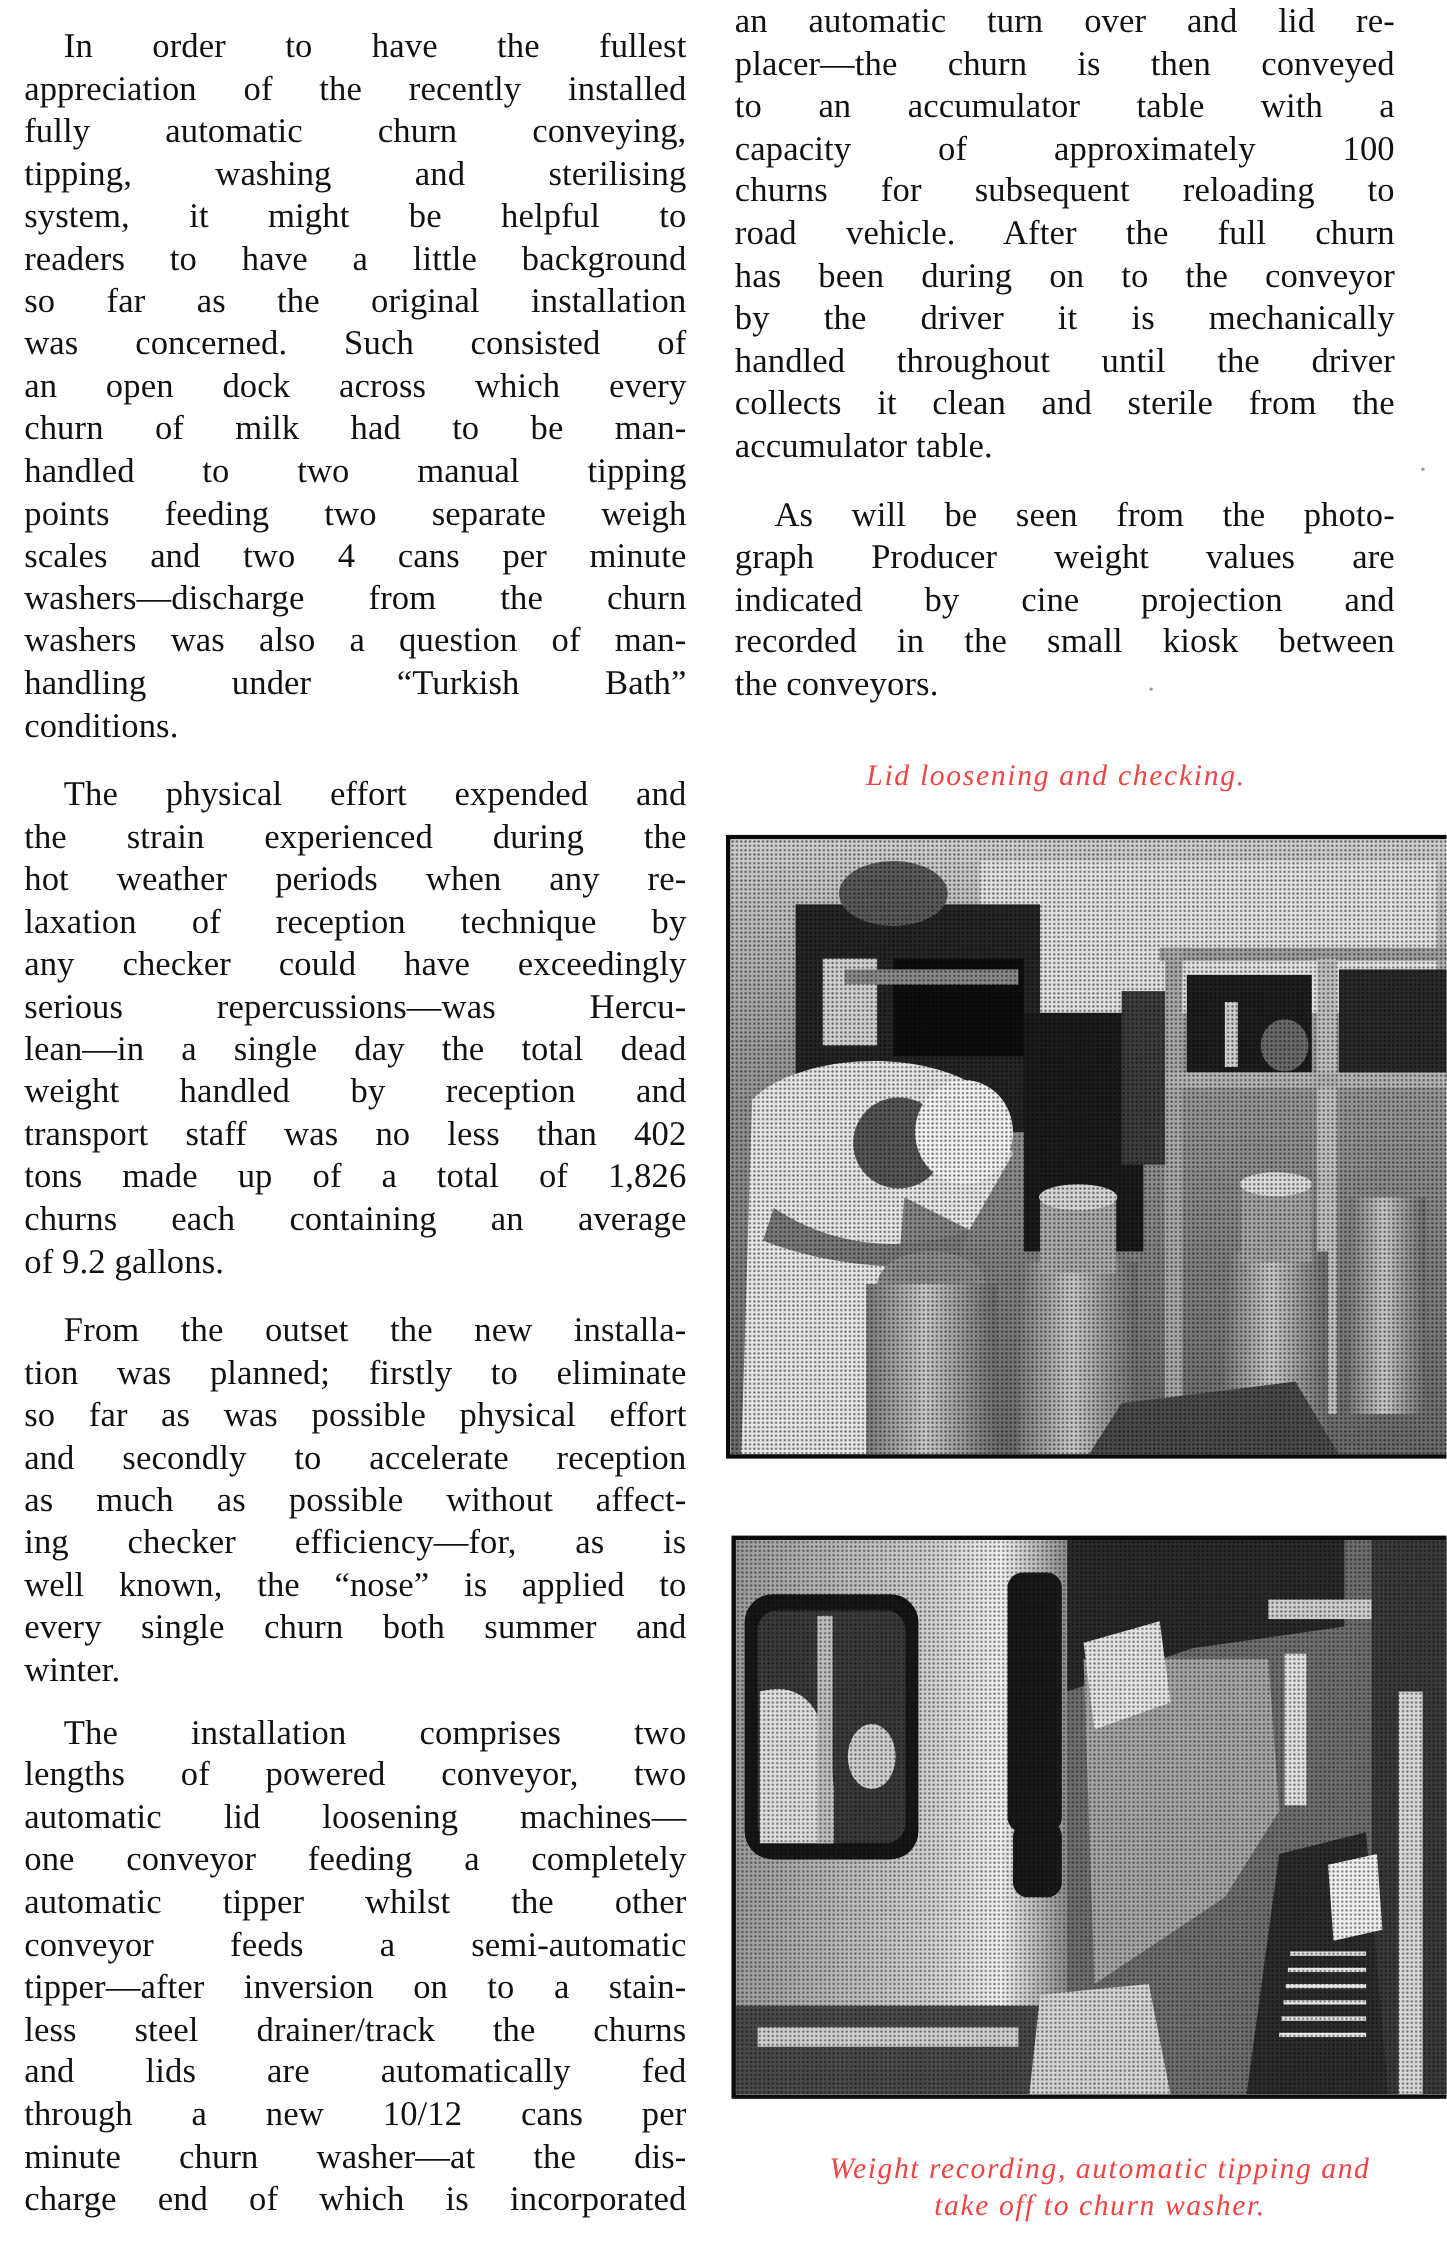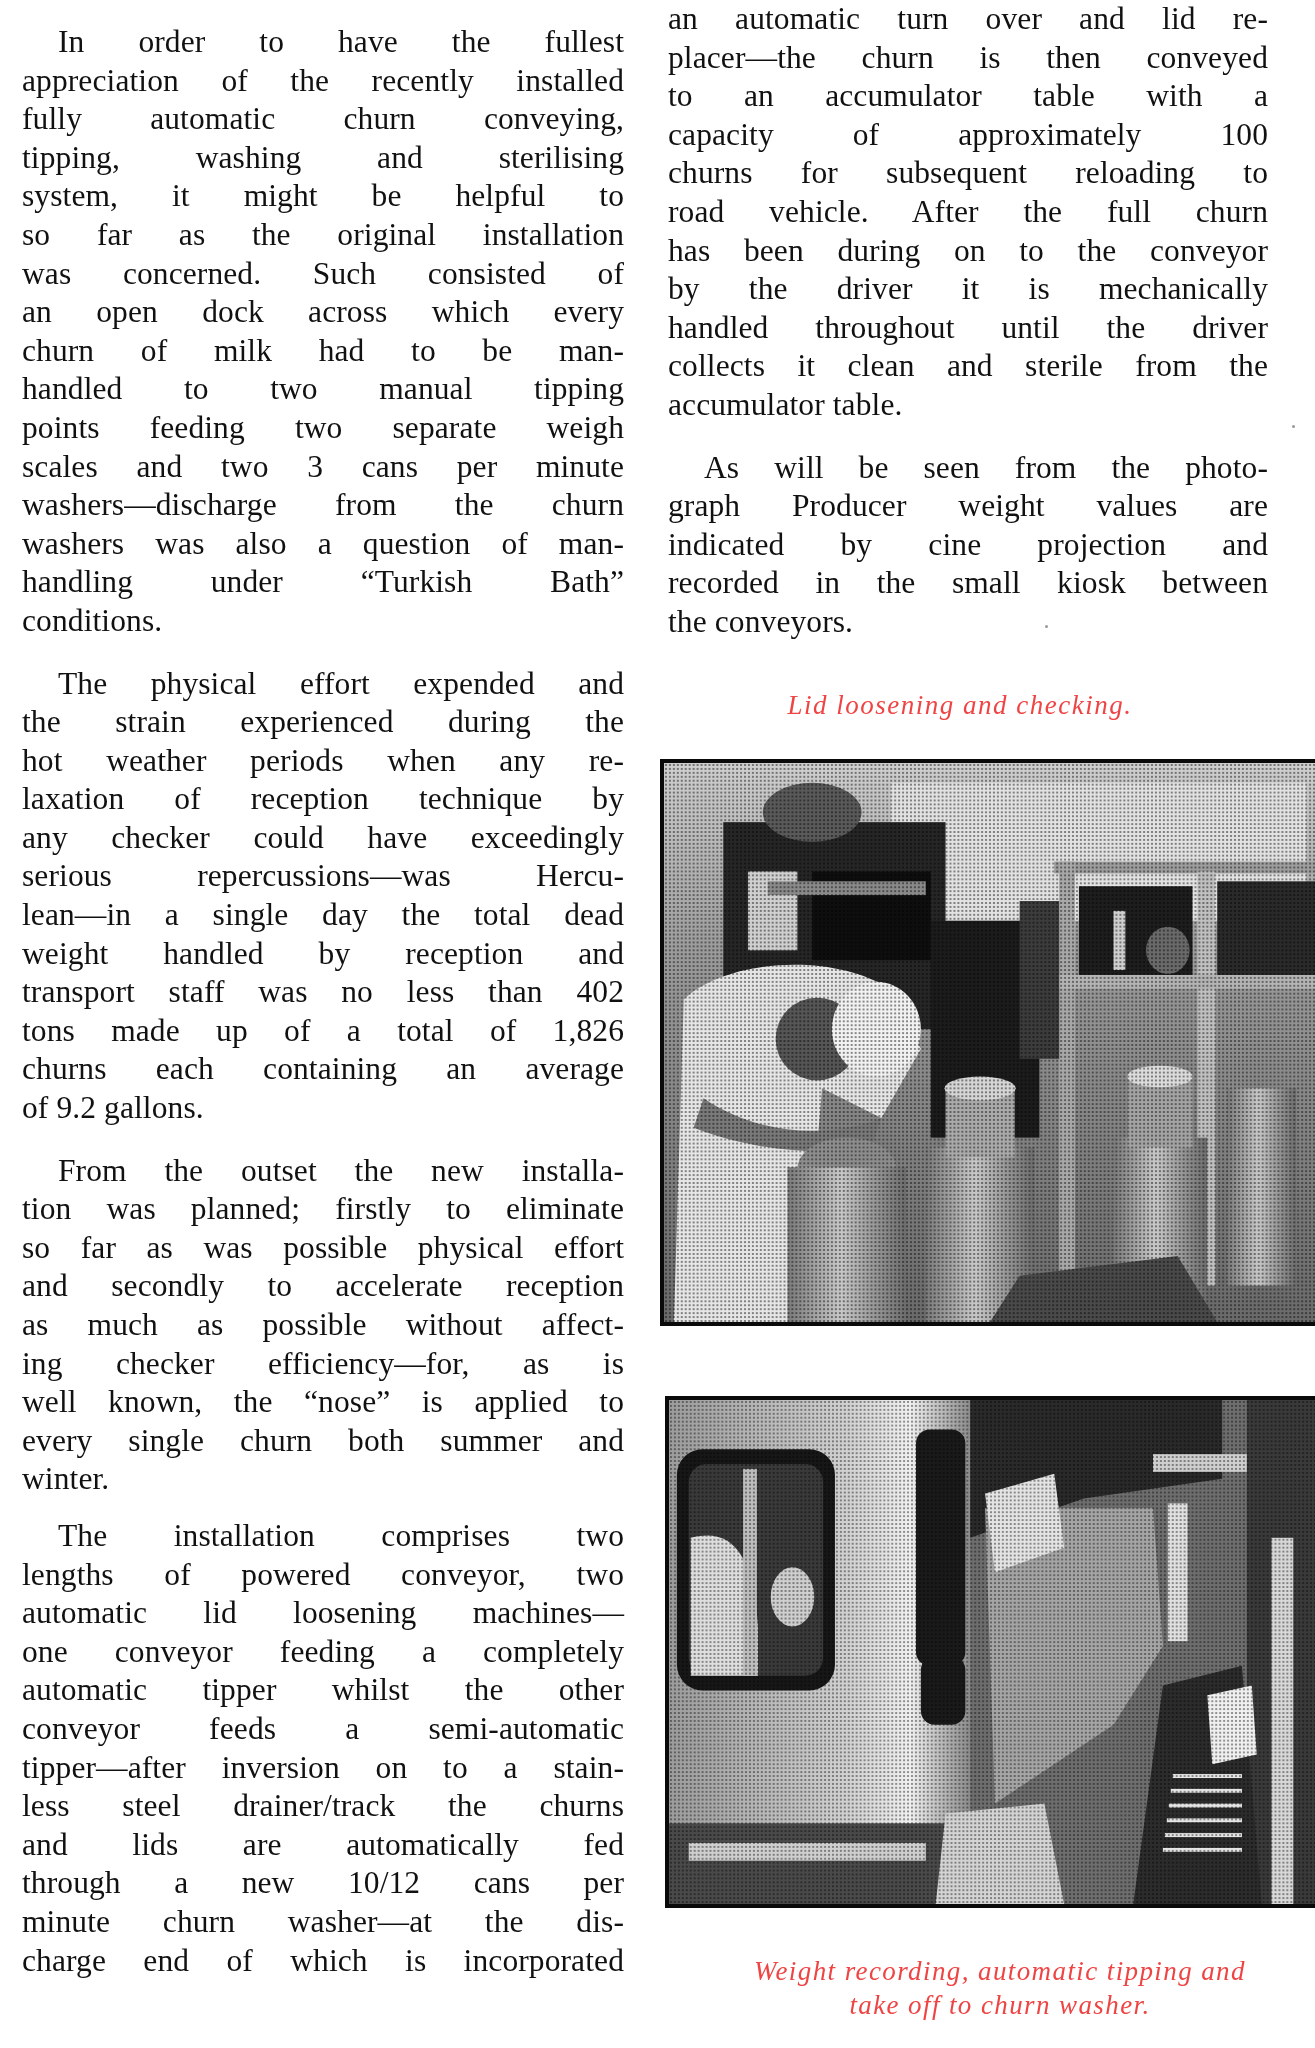--- a/index.html
+++ b/index.html
@@ -25,27 +25,28 @@
 </head>
 <body>
 
 <div class="col" id="col-left">
   <div class="para">
     <span class="line indent">In order to have the fullest</span>
     <span class="line">appreciation of the recently installed</span>
     <span class="line">fully automatic churn conveying,</span>
     <span class="line">tipping, washing and sterilising</span>
     <span class="line">system, it might be helpful to</span>
+    <span class="line">readers to have a little background</span>
     <span class="line">so far as the original installation</span>
     <span class="line">was concerned. Such consisted of</span>
     <span class="line">an open dock across which every</span>
     <span class="line">churn of milk had to be man-</span>
     <span class="line">handled to two manual tipping</span>
     <span class="line">points feeding two separate weigh</span>
-    <span class="line">scales and two 3 cans per minute</span>
+    <span class="line">scales and two 4 cans per minute</span>
     <span class="line">washers—discharge from the churn</span>
     <span class="line">washers was also a question of man-</span>
     <span class="line">handling under “Turkish Bath”</span>
     <span class="line last">conditions.</span>
   </div>
   <div class="gap-lg"></div>
   <div class="para">
     <span class="line indent">The physical effort expended and</span>
     <span class="line">the strain experienced during the</span>
     <span class="line">hot weather periods when any re-</span>

